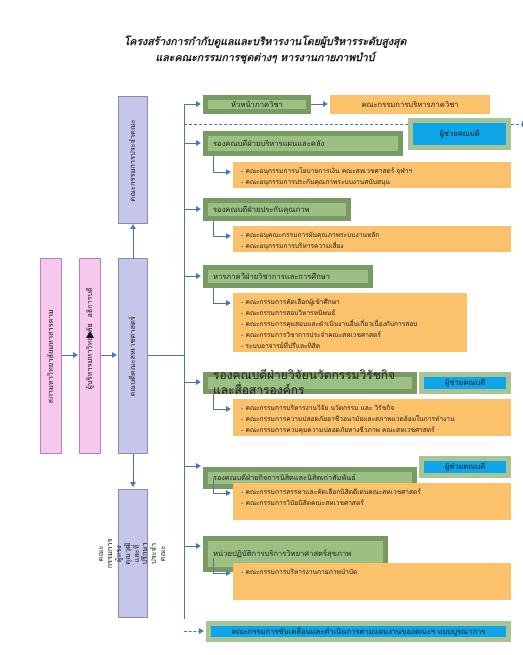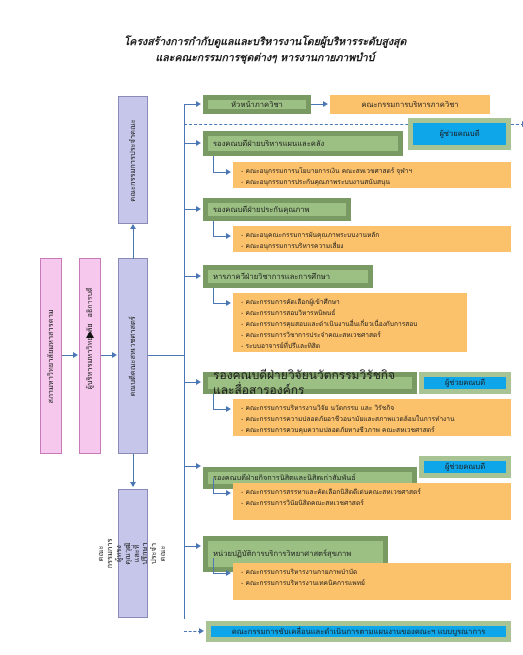--- a/index.html
+++ b/index.html
@@ -280,21 +280,20 @@
   <div class="ln h" style="left:184px; top:546px; width:14px;"></div>
   <div class="arrow-r" style="left:196px; top:543px;"></div>
   <div class="box green" style="left:203px; top:536px; width:185px; height:36px;">
     <span>หน่วยปฏิบัติการบริการวิทยาศาสตร์สุขภาพ</span>
   </div>
   <div class="ln v" style="left:213px; top:558px; height:16px;"></div>
   <div class="ln h" style="left:213px; top:573px; width:15px;"></div>
   <div class="arrow-r" style="left:226px; top:570px;"></div>
   <div class="sublist" style="left:233px; top:563px; width:278px; height:37px;">
     <div class="li">- คณะกรรมการบริหารงานกายภาพบำบัด</div>
-    <div class="li">- คณะกรรมการบริหารงานเทคนิคการแพทย์</div>
   </div>
 
   <div class="dash-h" style="left:184px; top:631px; width:17px;"></div>
   <div class="arrow-r" style="left:199px; top:628px;"></div>
   <div class="box lightgreen center" style="left:206px; top:621px; width:305px; height:21px;">
     <span>คณะกรรมการขับเคลื่อนและดำเนินการตามแผนงานของคณะฯ แบบบูรณาการ</span>
   </div>
 
 </div>
 

